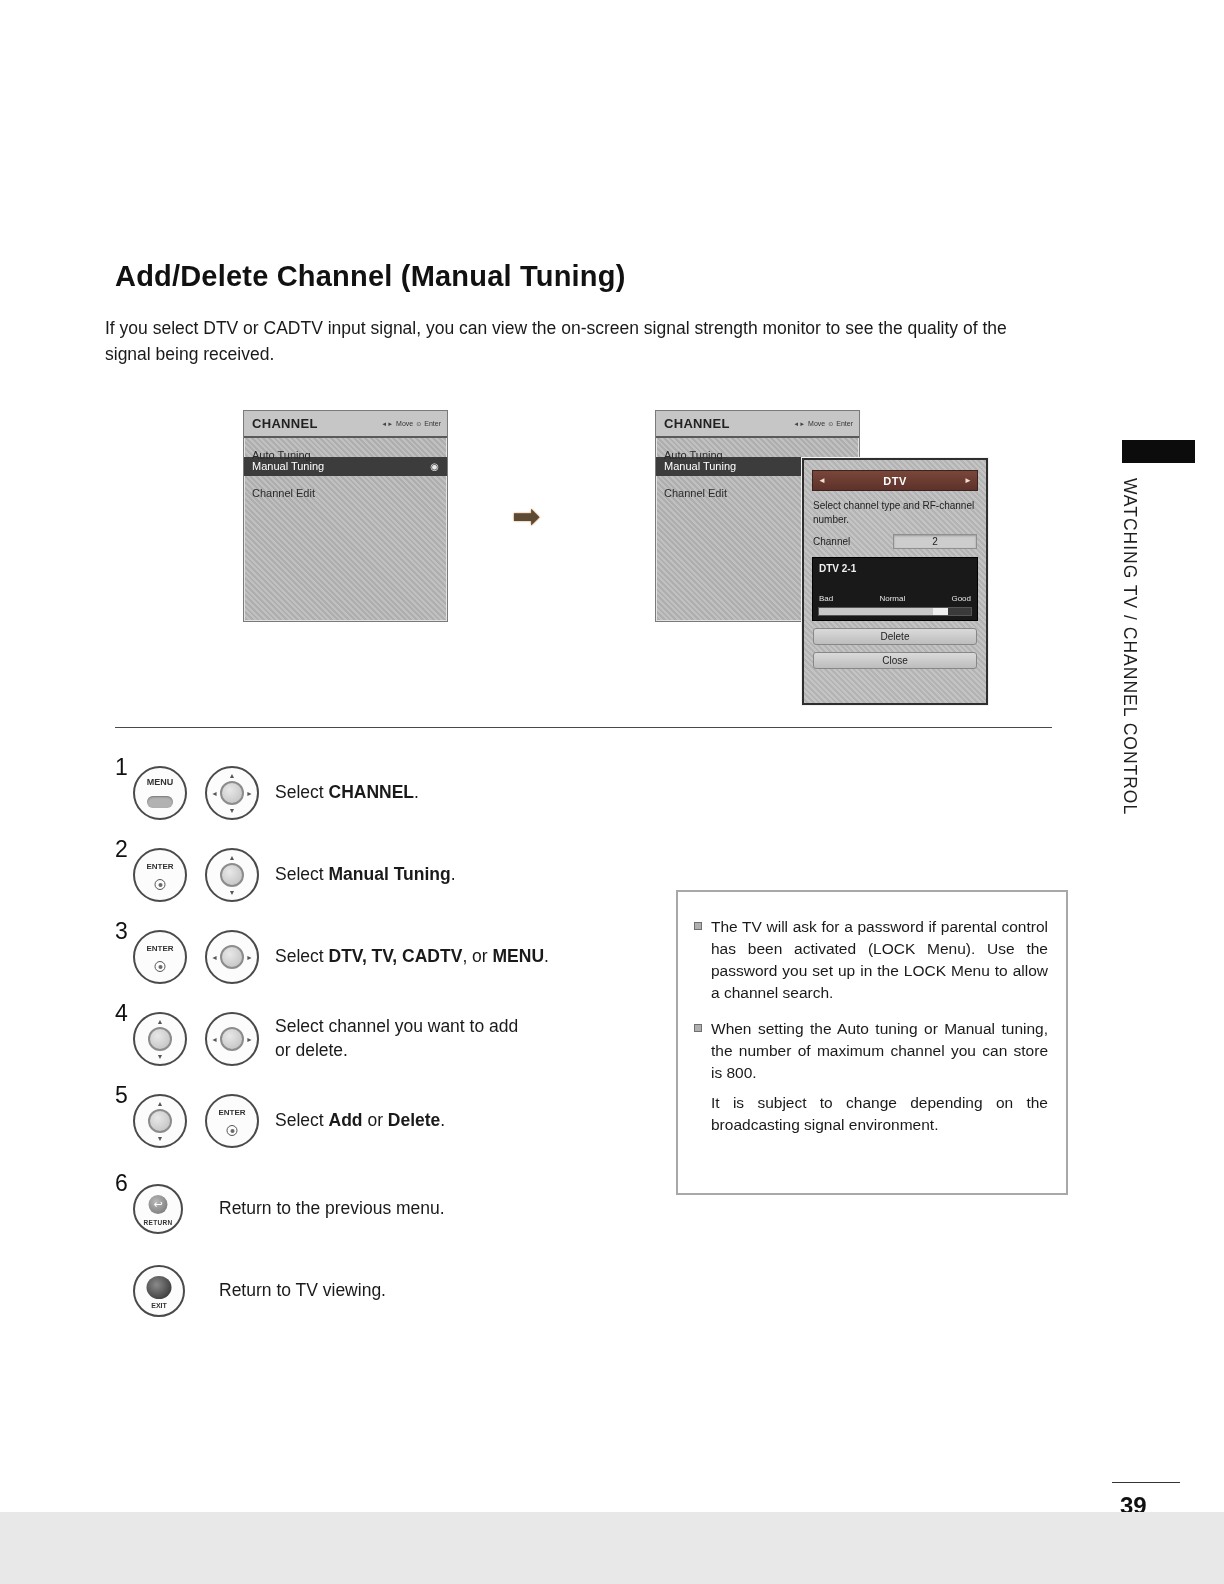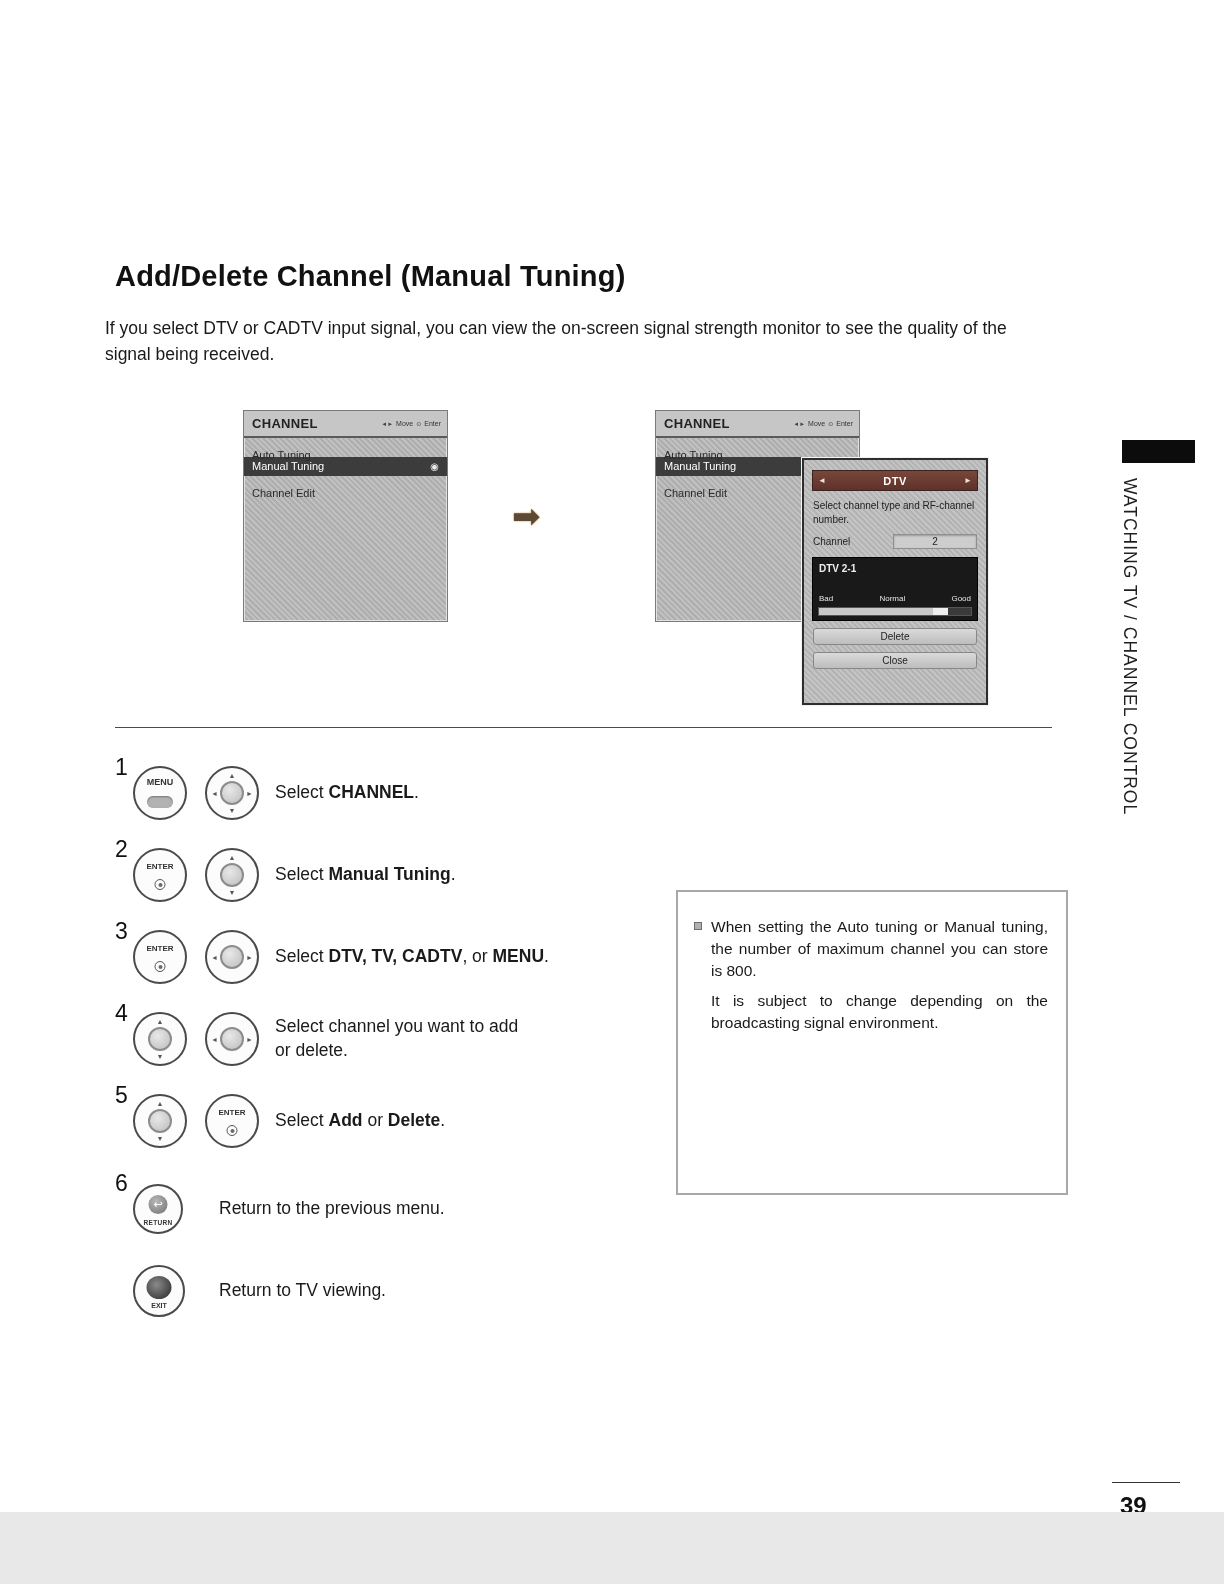--- a/index.html
+++ b/index.html
@@ -297,20 +297,24 @@
         </div>
       </div>
       <div class="step-text">Return to TV viewing.</div>
     </div>
 
   </div>
 
   <div class="notebox">
     <div class="note">
       <span class="bullet"></span>
+      <p>The TV will ask for a password if parental control has been activated (LOCK Menu). Use the password you set up in the LOCK Menu to allow a channel search.</p>
+    </div>
+    <div class="note">
+      <span class="bullet"></span>
       <div>
         <p>When setting the Auto tuning or Manual tuning, the number of maximum channel you can store is 800.</p>
         <p>It is subject to change depending on the broadcasting signal environment.</p>
       </div>
     </div>
   </div>
 
   <div class="side-tab"></div>
   <div class="side-label">WATCHING TV / CHANNEL CONTROL</div>
 

